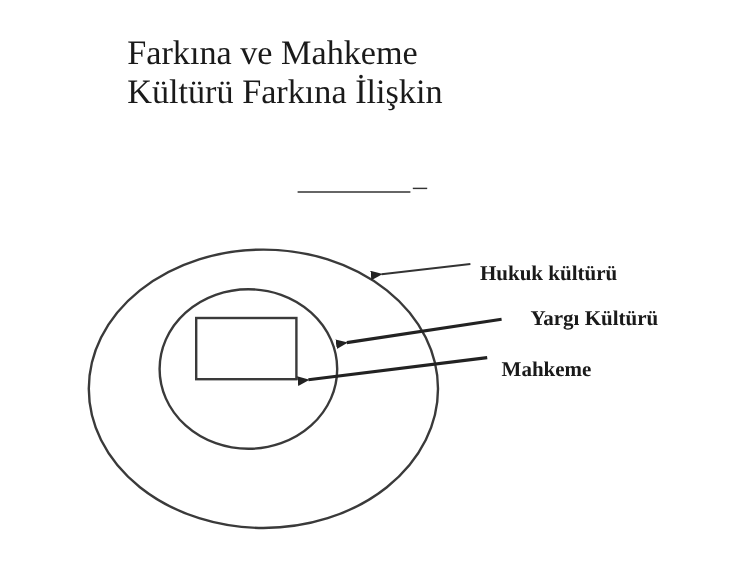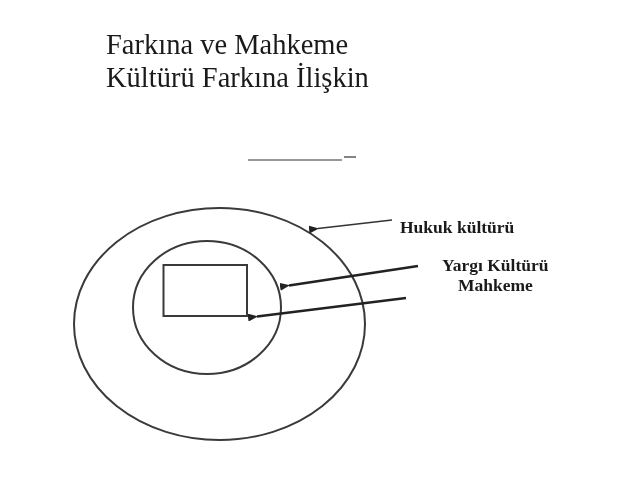--- a/index.html
+++ b/index.html
@@ -40,21 +40,21 @@
       position: absolute;
       font-family: "Liberation Serif", "DejaVu Serif", serif;
       font-weight: bold;
       font-size: 17.5px;
       line-height: 24px;
       color: #1a1a1a;
       white-space: nowrap;
     }
     .label-hukuk { left: 400px; top: 215px; text-align: center; }
     .label-yargi { left: 426px; top: 253px; margin-left: 16px; }
-    .label-mahkeme { left: 418px; top: 272px; line-height: 26px; margin-left: 40px; }
+    .label-mahkeme { left: 418px; top: 294px; line-height: 26px; }
     .label-mahkeme span { display: block; }
   </style>
 </head>
 <body>
 
 <h1 class="title">
   <span class="title-line">Farkına ve Mahkeme</span>
   <span class="title-line">Kültürü Farkına İlişkin</span>
 </h1>
 

